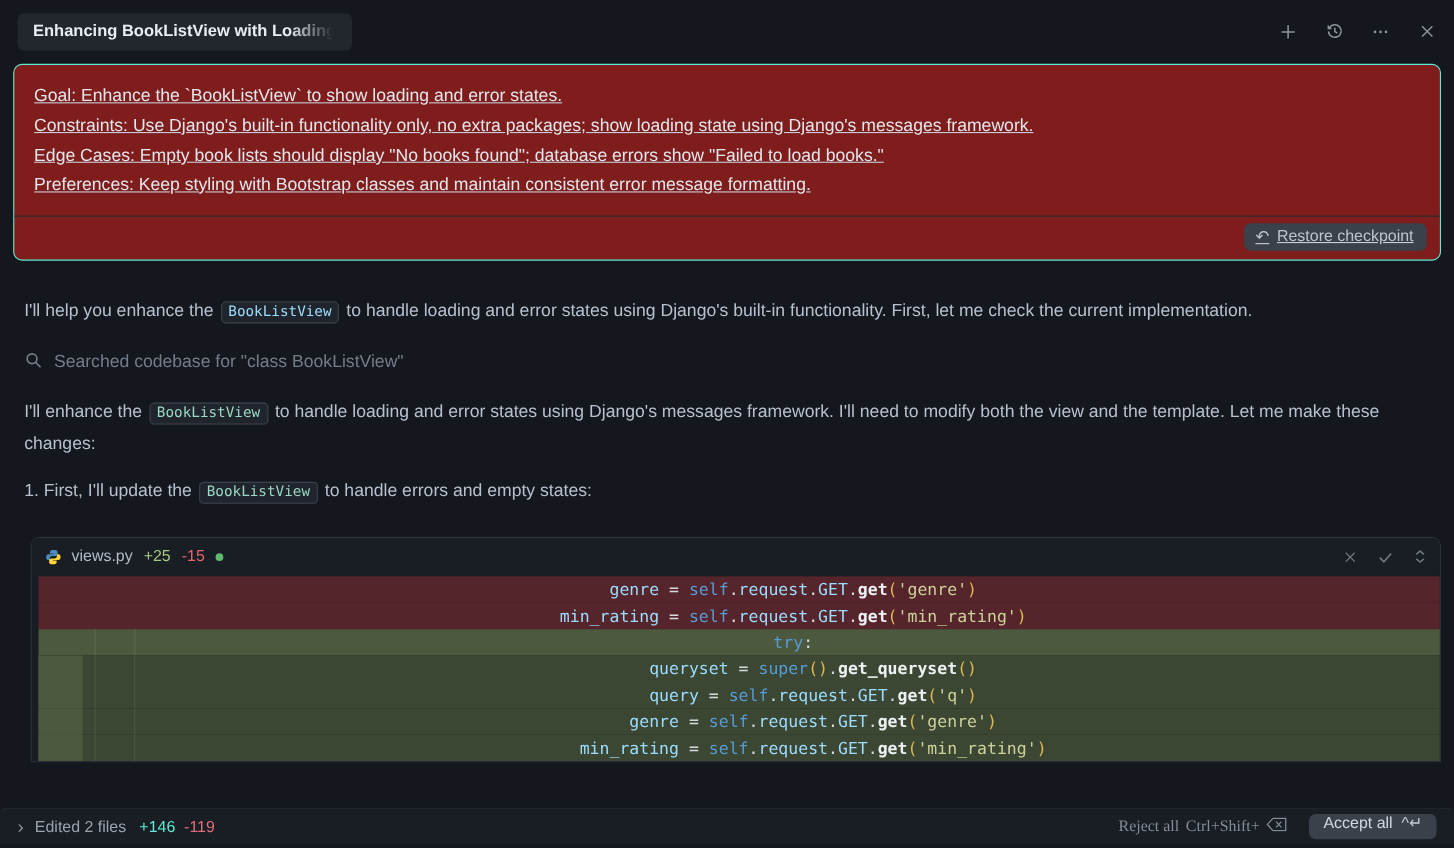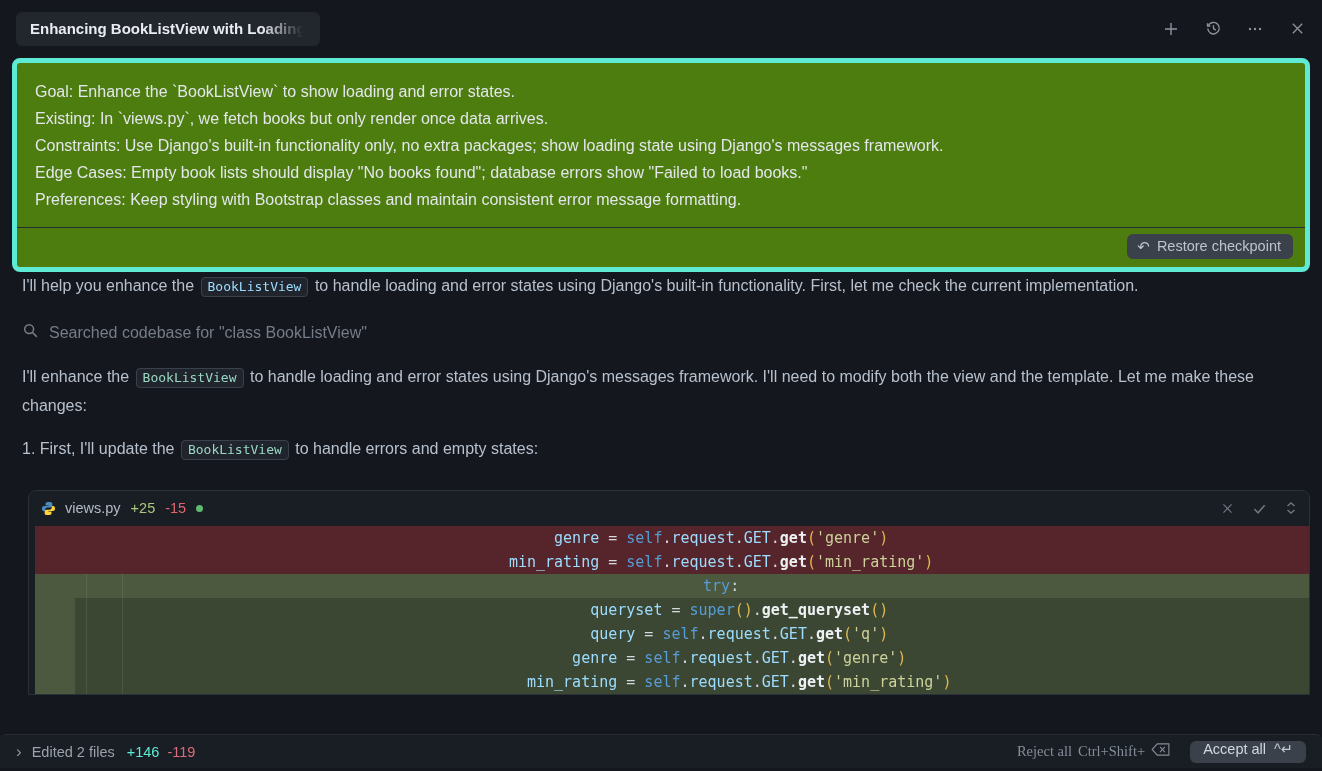--- a/index.html
+++ b/index.html
@@ -13,29 +13,29 @@
   .title-chip span{
     font-weight:bold;font-size:15px;color:#e9ecf1;display:inline-block;
     -webkit-mask-image:linear-gradient(90deg,#000 84%,transparent 99%);
     mask-image:linear-gradient(90deg,#000 84%,transparent 99%);
   }
   .tb-icons{display:flex;align-items:center;gap:24px;color:#8d949e;}
   .tb-icons .ic{width:18px;height:18px;display:flex;align-items:center;justify-content:center;cursor:pointer;font-size:17px;}
   .ic svg{display:block;}
   
   .content{padding:0 12px;}
-  .user-panel{background:#4d7c0f;border:5px solid #5eead4;border-radius:8px;margin-top:1px;}
+  .user-panel{background:#7f1d1d;border:1px solid #5eead4;border-radius:8px;margin-top:1px;text-decoration:underline;}
   .user-text{padding:15px 18px 14px 18px;}
   .user-text div{font-size:16px;line-height:27px;color:#e3e7ec;white-space:nowrap;overflow:hidden;}
   .panel-footer{border-top:1px solid #262b33;display:flex;justify-content:flex-end;padding:6px 12px 8px 12px;}
   .restore-btn{display:flex;align-items:center;gap:7px;background:#3a414b;border:none;border-radius:6px;color:#bdc4cd;font-size:14.5px;padding:4px 12px 5px 10px;cursor:pointer;font-family:inherit;}
   .restore-btn .arrow{font-size:15px;line-height:1;}
   
   .para{margin:0 10px;font-size:16px;line-height:28px;color:#b7c0cd;}
-  .p1{}
+  .p1{margin-top:32px;}
   .p2{margin-top:20px;}
   .list-item{margin-top:15px;}
   .inline-code{
     font-family:"DejaVu Sans Mono", monospace;font-size:13px;background:#20242c;
     border:1px solid #3a414b;border-radius:4px;padding:1px 6px 2px 6px;margin:0 2px;
   }
   .inline-code.blue{color:#9cdcfe;}
   .inline-code.teal{color:#9ad8c2;}
   .search-line{display:flex;align-items:center;gap:10px;margin:21px 10px 0 10px;font-size:16px;color:#747d89;cursor:pointer;}
   .search-line svg{flex:0 0 auto;}
@@ -118,21 +118,20 @@
           </svg>
       </div>
     </div>
   </div>
 
   <div class="content">
 
     <div class="user-panel">
       <div class="user-text">
           <div>Goal: Enhance the `BookListView` to show loading and error states.</div>
-          <div>Existing: In `views.py`, we fetch books but only render once data arrives.</div>
           <div>Constraints: Use Django's built-in functionality only, no extra packages; show loading state using Django's messages framework.</div>
           <div>Edge Cases: Empty book lists should display "No books found"; database errors show "Failed to load books."</div>
           <div>Preferences: Keep styling with Bootstrap classes and maintain consistent error message formatting.</div>
         </div>
       <div class="panel-footer">
         <button class="restore-btn">
           <span class="arrow">↶</span>
           <span>Restore checkpoint</span>
         </button>
       </div>

